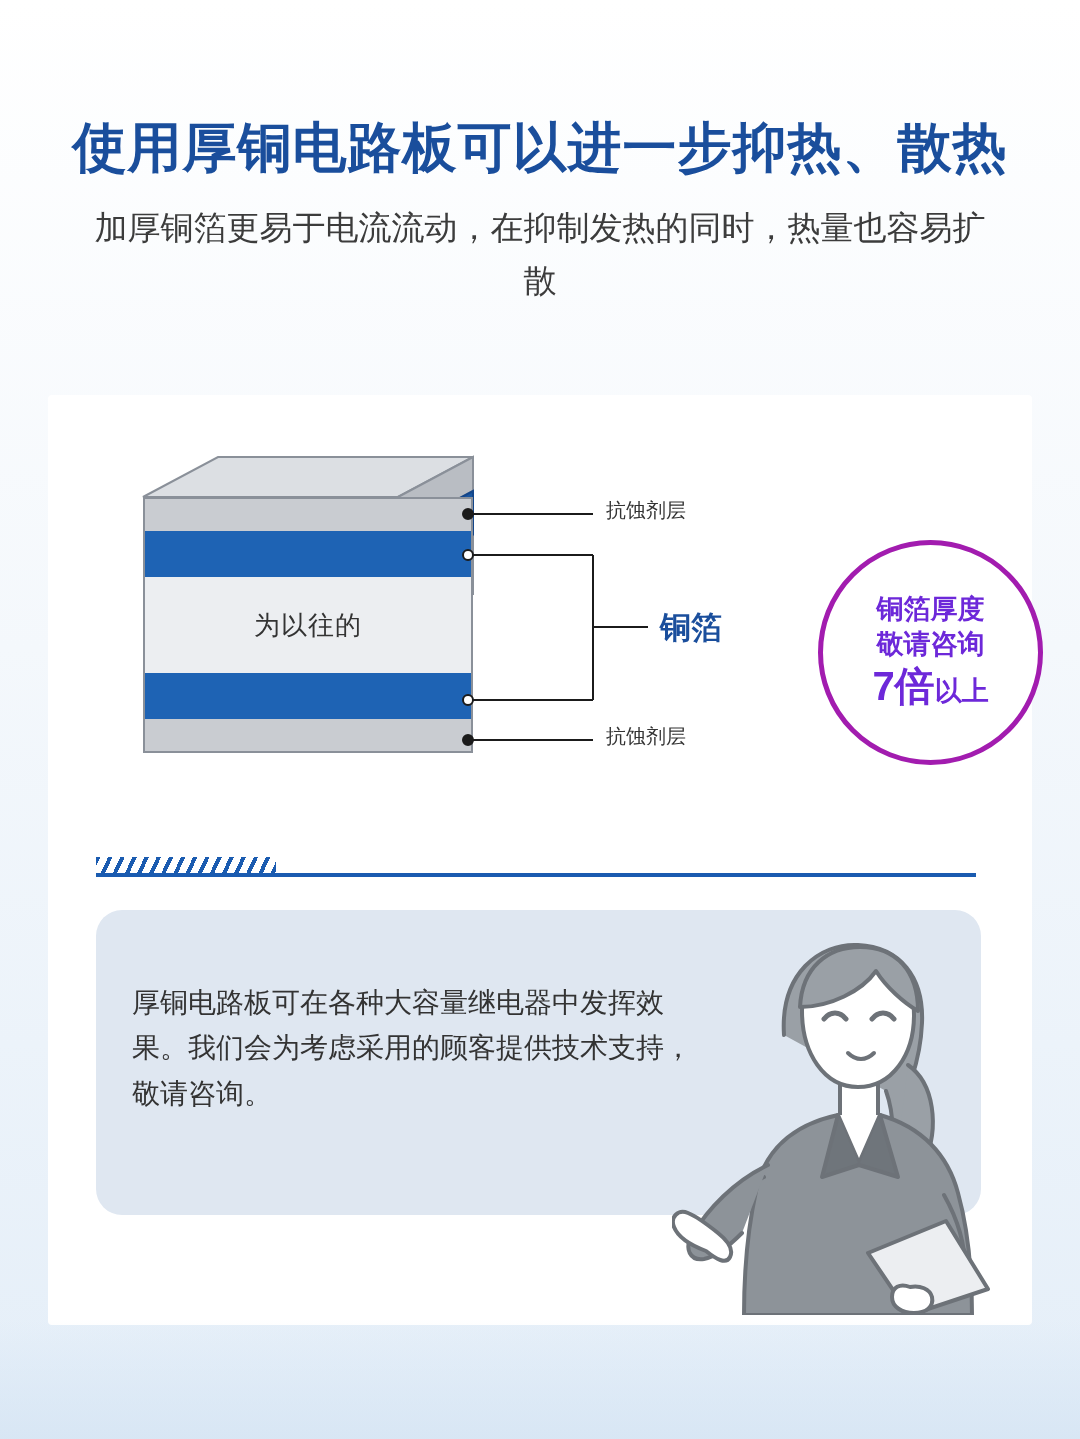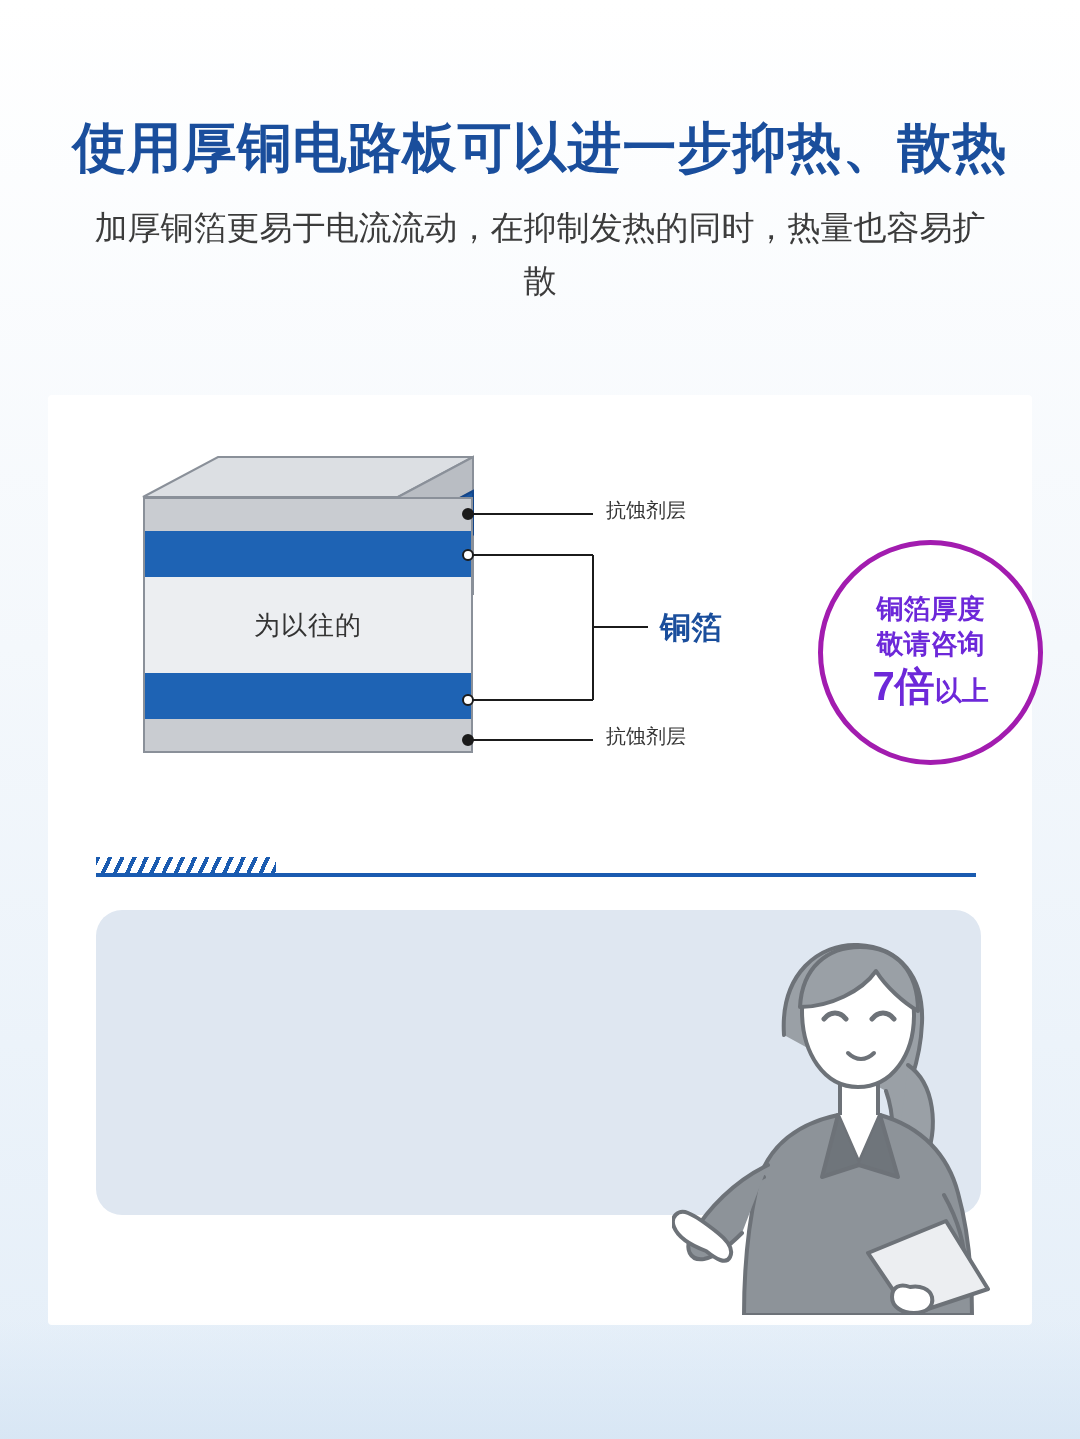--- a/index.html
+++ b/index.html
@@ -283,20 +283,21 @@
       </div>
     </div>
   </div>
 
   <div class="divider">
     <div class="hatch"></div>
     <div class="rule"></div>
   </div>
 
   <div class="note"></div>
+  <div class="note-text">厚铜电路板可在各种大容量继电器中发挥效果。我们会为考虑采用的顾客提供技术支持，敬请咨询。</div>
 
   <svg class="person" viewBox="0 0 330 400">
     <g fill="none" stroke="#6d7278" stroke-width="4" stroke-linecap="round" stroke-linejoin="round">
 
       <path d="M112 120 C108 58 148 28 186 30 C228 32 252 62 250 108 C249 132 244 150 240 162
                C250 186 252 214 244 240 C238 262 226 268 214 262 C224 232 222 198 214 176" fill="#9aa0a6" stroke="#6d7278"></path>
 
       <path d="M236 150 C262 168 268 212 252 248 C244 266 230 270 222 262" fill="#9aa0a6" stroke="#6d7278"></path>
 
       <path d="M168 168 L168 204 L206 204 L206 164" fill="#ffffff" stroke="#6d7278"></path>

